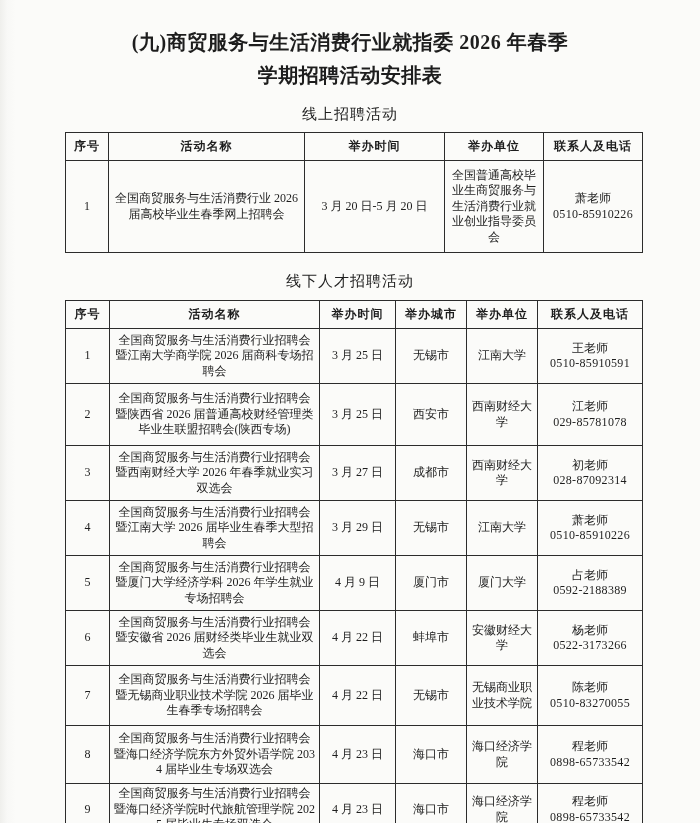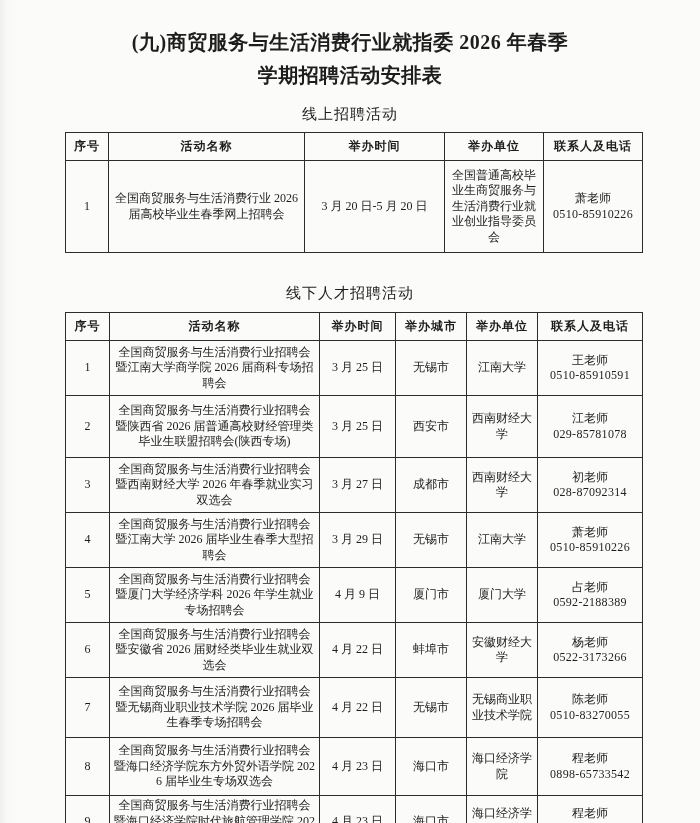--- a/index.html
+++ b/index.html
@@ -28,21 +28,21 @@
     letter-spacing: 0.5px;
   }
   .section-heading {
     text-align: center;
     font-family: "Liberation Sans", "DejaVu Sans", sans-serif;
     font-size: 15px;
     font-weight: normal;
     letter-spacing: 1px;
   }
   .section-heading.online  { margin: 13px 0 8px 0; }
-  .section-heading.offline { margin: 31px 0 9px 0; }
+  .section-heading.offline { margin: 19px 0 9px 0; }
   table {
     border-collapse: collapse;
     table-layout: fixed;
     margin-left: 65px;
     width: 577px;
     font-size: 12px;
   }
   th, td {
     border: 1px solid #2c2c2c;
     text-align: center;
@@ -202,21 +202,21 @@
         <td>4 月 22 日</td>
         <td>无锡市</td>
         <td>无锡商业职业技术学院</td>
         <td>
           <div>陈老师</div>
           <div class="phone">0510-83270055</div>
         </td>
       </tr>
       <tr>
         <td>8</td>
-        <td>全国商贸服务与生活消费行业招聘会暨海口经济学院东方外贸外语学院 2026 届毕业生专场双选会</td>
+        <td>全国商贸服务与生活消费行业招聘会暨海口经济学院东方外贸外语学院 2034 届毕业生专场双选会</td>
         <td>4 月 23 日</td>
         <td>海口市</td>
         <td>海口经济学院</td>
         <td>
           <div>程老师</div>
           <div class="phone">0898-65733542</div>
         </td>
       </tr>
       <tr>
         <td>9</td>

